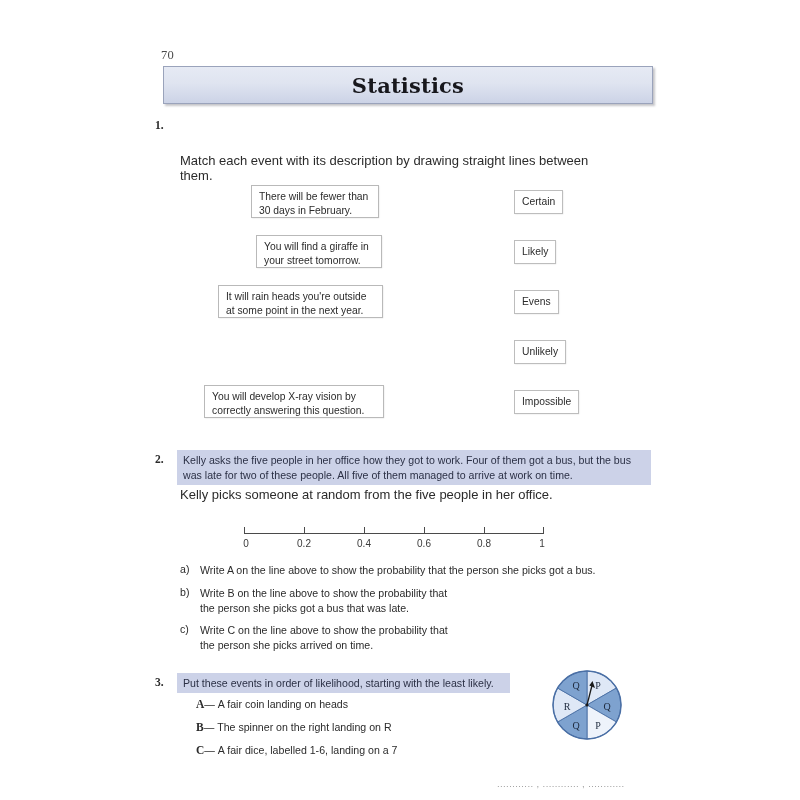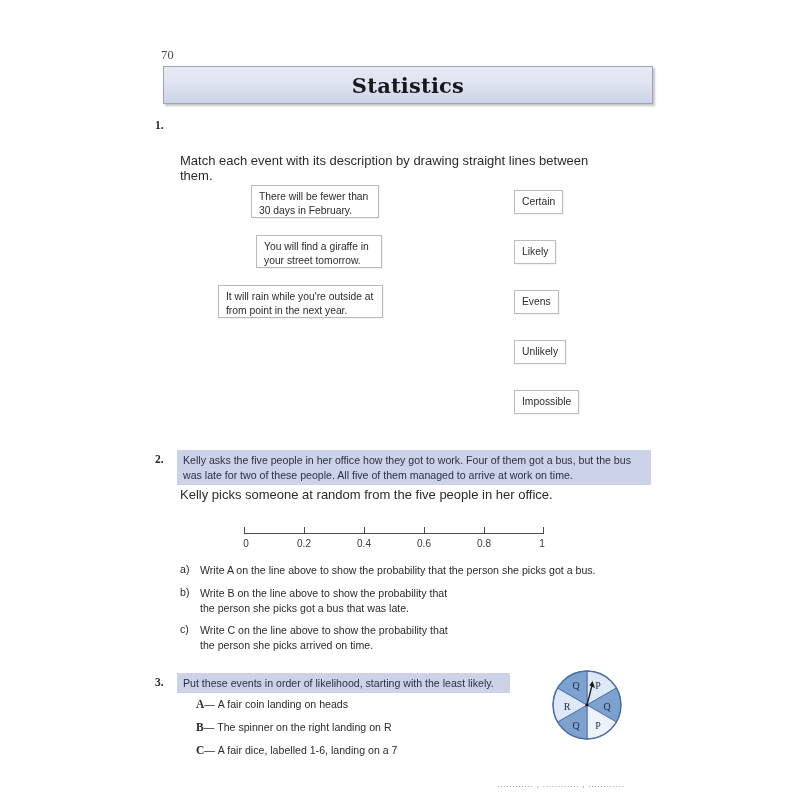--- a/index.html
+++ b/index.html
@@ -195,21 +195,22 @@
     <span class="title-text">Statistics</span>
   </div>
 
   <div class="qnum" style="left:155px; top:86px;">1.</div>
 
 
   <div class="plain" style="left:180px; top:121px; width:420px;">Match each event with its description by drawing straight lines between them.</div>
 
   <div class="ev-box" style="left:251px; top:152px; width:128px; height:33px;">There will be fewer than 30 days in February.</div>
   <div class="ev-box" style="left:256px; top:202px; width:126px; height:33px;">You will find a giraffe in your street tomorrow.</div>
-  <div class="ev-box" style="left:218px; top:252px; width:165px; height:33px;">It will rain while you're outside at from point in the next year.</div>
+  <div class="ev-box" style="left:218px; top:252px; width:165px; height:33px;">It will rain heads you're outside at some point in the next year.</div>
+  <div class="ev-box" style="left:204px; top:352px; width:180px; height:33px;">You will develop X-ray vision by correctly answering this question.</div>
 
   <div class="word-box" style="left:514px; top:157px;">Certain</div>
   <div class="word-box" style="left:514px; top:207px;">Likely</div>
   <div class="word-box" style="left:514px; top:257px;">Evens</div>
   <div class="word-box" style="left:514px; top:307px;">Unlikely</div>
   <div class="word-box" style="left:514px; top:357px;">Impossible</div>
 
   <div class="qnum" style="left:155px; top:420px;">2.</div>
 
   <div class="hl" style="left:177px; top:417px; width:474px;">Kelly asks the five people in her office how they got to work.  Four of them got a bus, but the bus was late for two of these people.  All five of them managed to arrive at work on time.</div>

